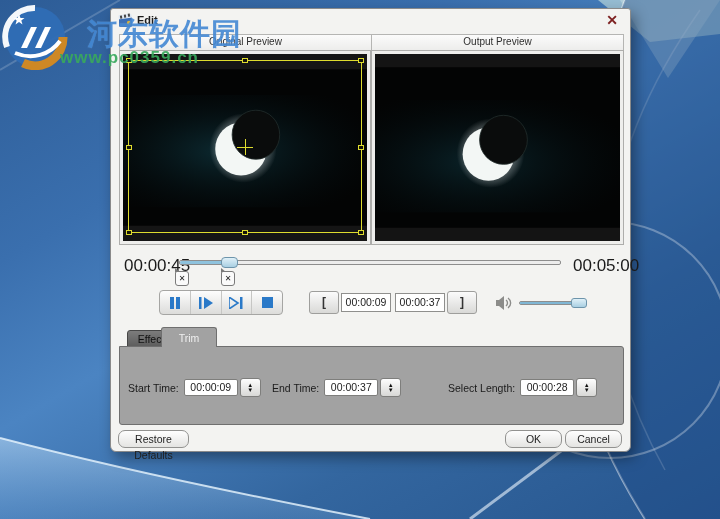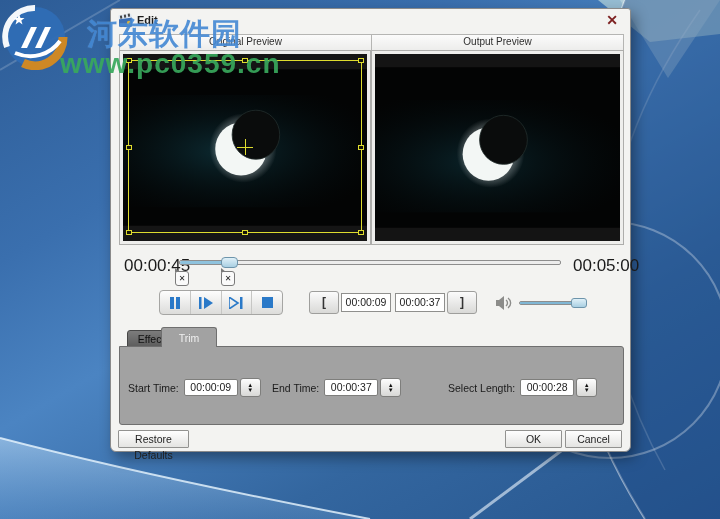--- a/index.html
+++ b/index.html
@@ -8,21 +8,21 @@
   #screen { position:relative; width:720px; height:519px; overflow:hidden;
             background:linear-gradient(150deg,#2d5c96 0%,#3a6fae 28%,#4b84c2 46%,#33669f 72%,#27568f 100%); }
   #wallpaper { position:absolute; inset:0; z-index:1; }
 
   
   #watermark { position:absolute; left:0; top:8; z-index:50; pointer-events:none; }
   #wm-logo { position:absolute; left:2px; top:4px; }
   #wm-name { position:absolute; left:58px; top:14px; font-size:30px; font-weight:bold;
              color:rgba(62,132,210,0.88); letter-spacing:1px; white-space:nowrap;
              text-shadow:0 0 1px rgba(255,255,255,0.25);margin-left:29px; }
-  #wm-url  { position:absolute; left:60px; top:48px; font-size:28px; font-weight:bold;
+  #wm-url  { position:absolute; left:60px; top:48px; font-size:17px; font-weight:bold;
              color:rgba(56,168,92,0.92); letter-spacing:1px; white-space:nowrap; }
 
   
   #dialog { position:absolute; left:110px; top:8px; width:521px; height:444px; z-index:10;
             background:#f3f3f1; border:1px solid #8a8a8a; border-radius:3px 3px 6px 6px;
             box-shadow:4px 6px 14px rgba(0,0,0,0.38); }
   #titlebar { position:absolute; left:0; top:0; width:100%; height:24px; }
   #title-icon { position:absolute; left:7px; top:4px; }
   #title-text { position:absolute; left:26px; top:5px; font-size:11px; font-weight:bold; color:#1d1d1d; }
   #close-btn { position:absolute; right:10px; top:3px; width:16px; height:16px;
@@ -96,21 +96,21 @@
   .form-label { font-size:10.5px; color:#1b1b1b; margin-right:5px; white-space:nowrap; }
   .spin-field { width:54px; height:17px; background:#fff; border:1px solid #7e7e7c; border-radius:2px;
                 font-size:10.5px; color:#222; text-align:center; line-height:15px; }
   .spinner { width:21px; height:19px; margin-left:2px; background:linear-gradient(#fdfdfd,#d8d8d6);
              border:1px solid #7e7e7c; border-radius:3px; display:flex; flex-direction:column;
              align-items:center; justify-content:center; cursor:pointer; }
   .spin-arrow { font-size:6px; line-height:5px; color:#111; }
 
   
   .dlg-btn { position:absolute; top:421px; height:18px; background:linear-gradient(#fefefe,#e4e4e2);
-             border:1px solid #929290; border-radius:1px; font-size:10.5px; color:#1e1e1e;
+             border:1px solid #929290; border-radius:7px; font-size:10.5px; color:#1e1e1e;
              text-align:center; line-height:16px; cursor:pointer; }
   #btn-restore { left:7px; width:71px; }
   #btn-ok { left:394px; width:57px; }
   #btn-cancel { left:454px; width:57px; }
 
   
   #banner { position:absolute; left:185px; top:457px; width:366px; height:44px; z-index:6;
             background:linear-gradient(#4a6ea6,#3c5f98 55%,#41659d);
             border:2px solid rgba(215,228,245,0.85); border-radius:22px;
             box-shadow:0 2px 6px rgba(0,20,60,0.3); overflow:hidden; }

